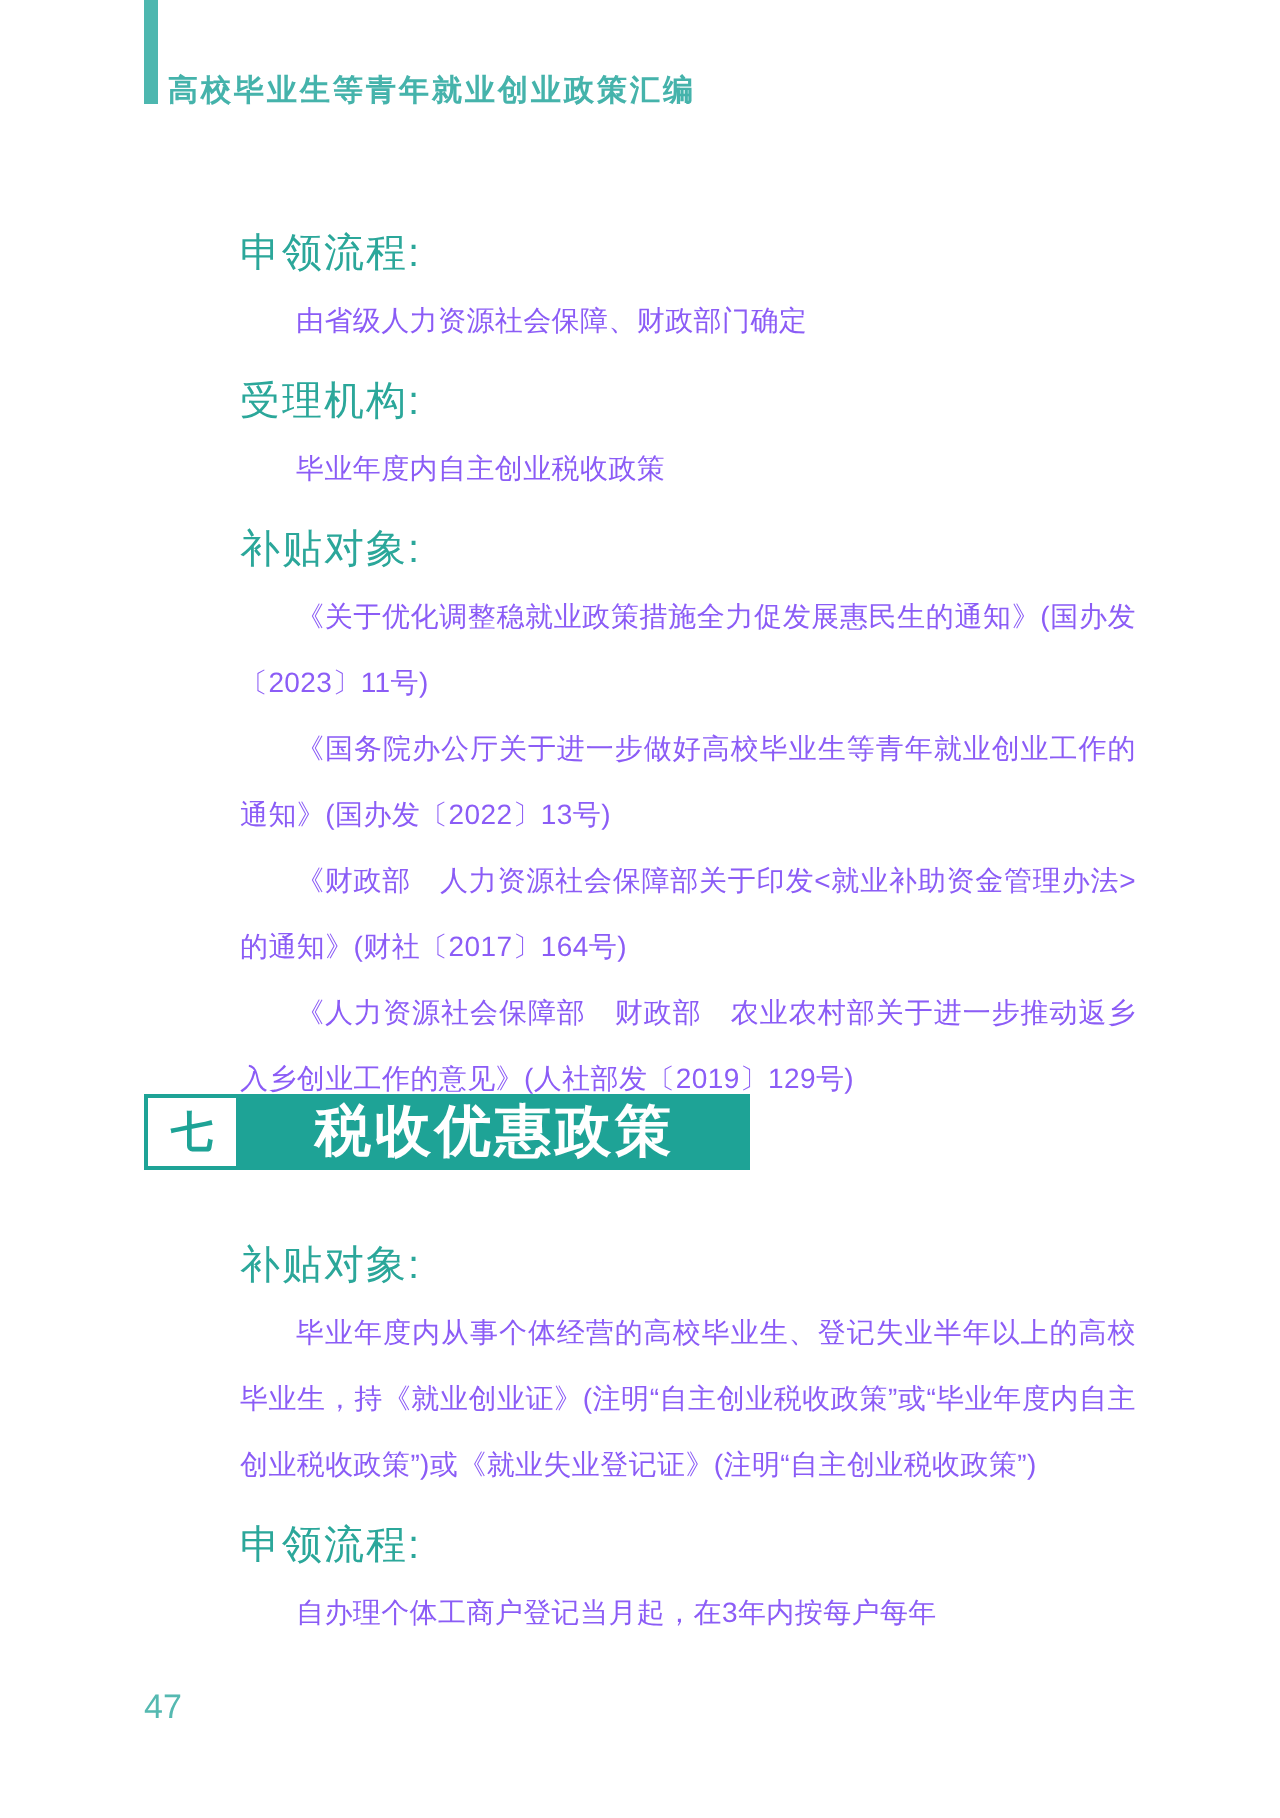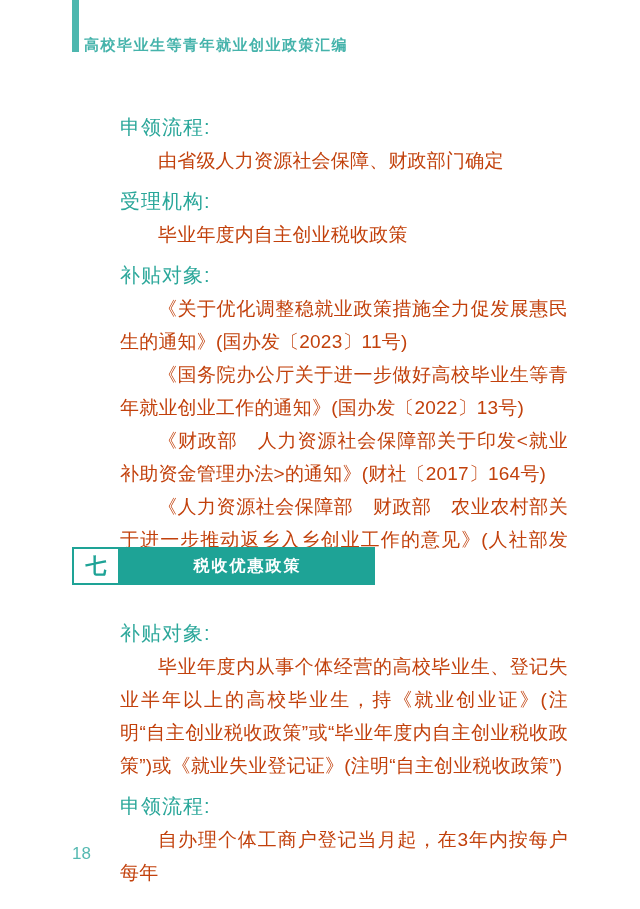--- a/index.html
+++ b/index.html
@@ -53,23 +53,23 @@
     line-height: 34px;
     font-weight: normal;
     color: #2ba79a;
     letter-spacing: 1px;
   }
   .sec-heading.gap {
     margin-top: 7px;
   }
   .body-text {
     margin: 0;
-    font-size: 19px;
+    font-size: 14px;
     line-height: 33px;
-    color: #c2410c;
+    color: #8b5cf6;
     text-indent: 2em;
     text-align: justify;
     letter-spacing: 0.2px;
   }
   
   .section-banner {
     position: absolute;
     left: 72px;
     top: 547px;
     width: 303px;
@@ -87,21 +87,21 @@
     font-weight: bold;
     display: flex;
     align-items: center;
     justify-content: center;
     flex-shrink: 0;
   }
   .banner-title {
     flex: 1;
     background: #1ea396;
     color: #ffffff;
-    font-size: 16px;
+    font-size: 28px;
     font-weight: bold;
     letter-spacing: 2px;
     display: flex;
     align-items: center;
     justify-content: center;
   }
   
   .page-number {
     position: absolute;
     left: 72px;
@@ -138,15 +138,15 @@
   </div>
 
   <div class="content-2">
     <h2 class="sec-heading">补贴对象:</h2>
     <p class="body-text">毕业年度内从事个体经营的高校毕业生、登记失业半年以上的高校毕业生，持《就业创业证》(注明“自主创业税收政策”或“毕业年度内自主创业税收政策”)或《就业失业登记证》(注明“自主创业税收政策”)</p>
 
     <h2 class="sec-heading gap">申领流程:</h2>
     <p class="body-text">自办理个体工商户登记当月起，在3年内按每户每年</p>
   </div>
 
-  <div class="page-number">18</div>
+  <div class="page-number">47</div>
 
 </div>
 
 </body></html>

